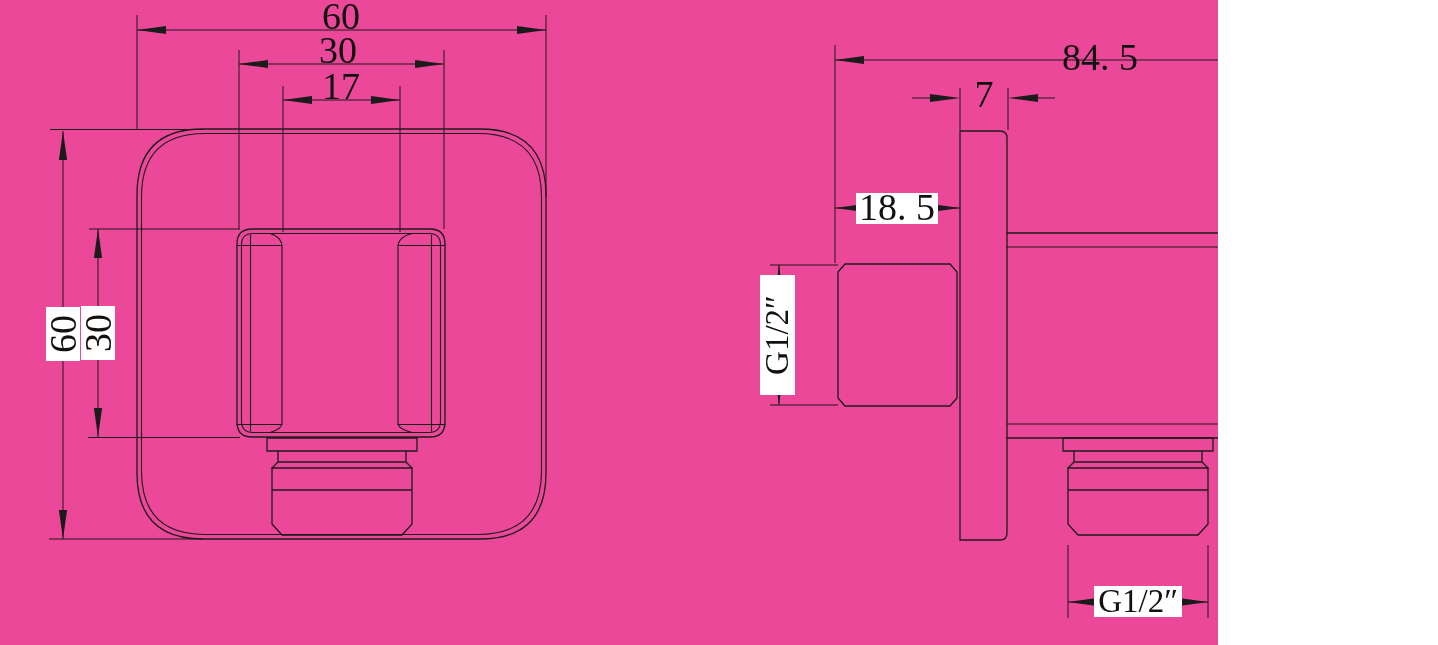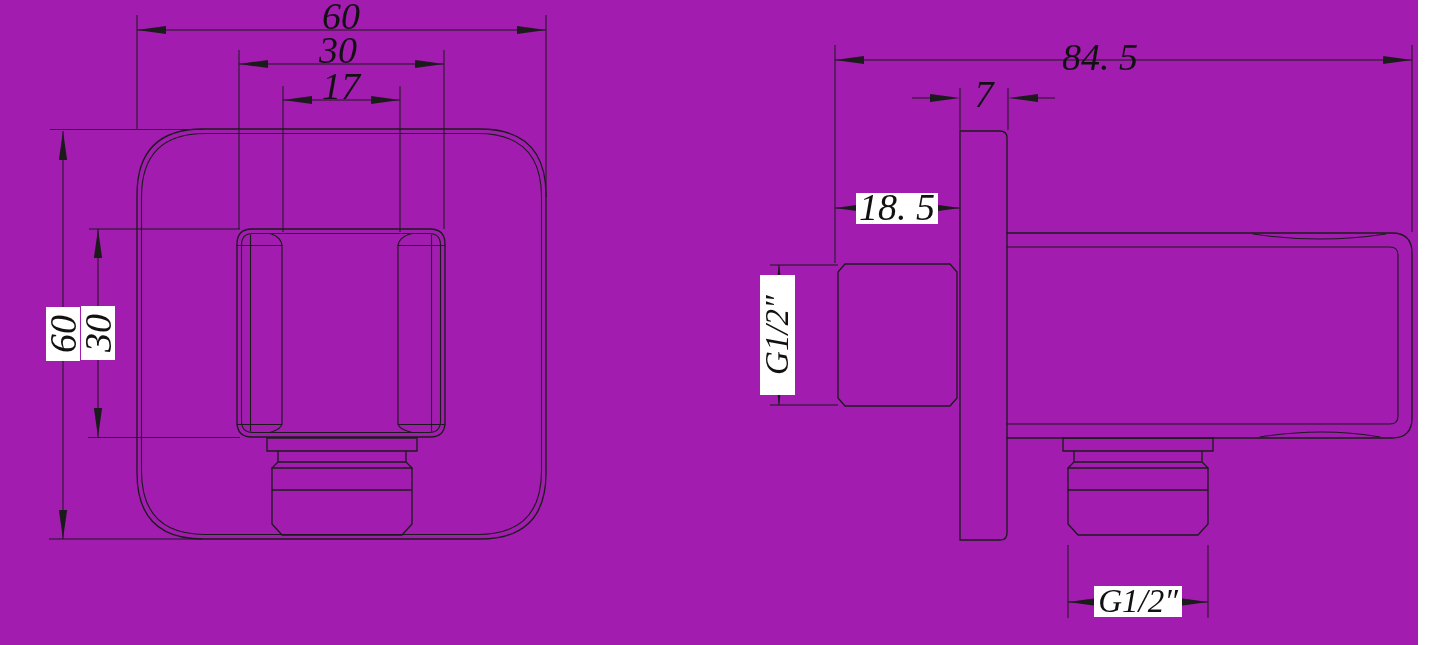--- a/index.html
+++ b/index.html
@@ -1,16 +1,16 @@
 <!DOCTYPE html>
 <html><head>
 <meta charset="utf-8">
 <style>
   html,body{margin:0;padding:0;background:#ffffff;}
-  .stage{position:relative;width:1418px;height:645px;background:#a21caf;overflow:hidden;font-style:italic;}
+  .stage{position:relative;width:1218px;height:645px;background:#ec4899;overflow:hidden;}
   svg{display:block;}
   .geo{fill:none;stroke:#1b1b1b;stroke-width:1.3;stroke-linecap:round;}
   .geo2{fill:none;stroke:#1b1b1b;stroke-width:1.1;stroke-linecap:round;}
   .dimln{fill:none;stroke:#1b1b1b;stroke-width:1;stroke-linecap:butt;}
   .arr{fill:#1b1b1b;stroke:none;}
   .dimtxt{font-family:"Liberation Serif","DejaVu Serif",serif;font-size:38px;fill:#111;}
   .dimtxt2{font-family:"Liberation Serif","DejaVu Serif",serif;font-size:33px;fill:#111;}
   .mask{fill:#ffffff;stroke:none;}
 </style>
 </head>

